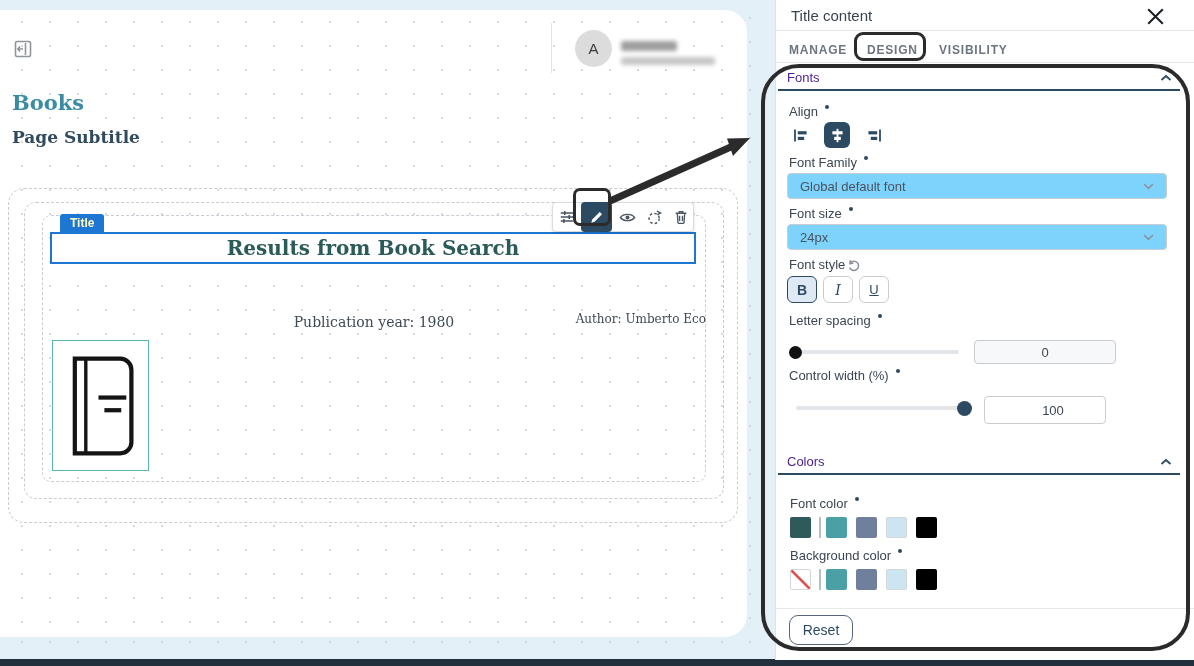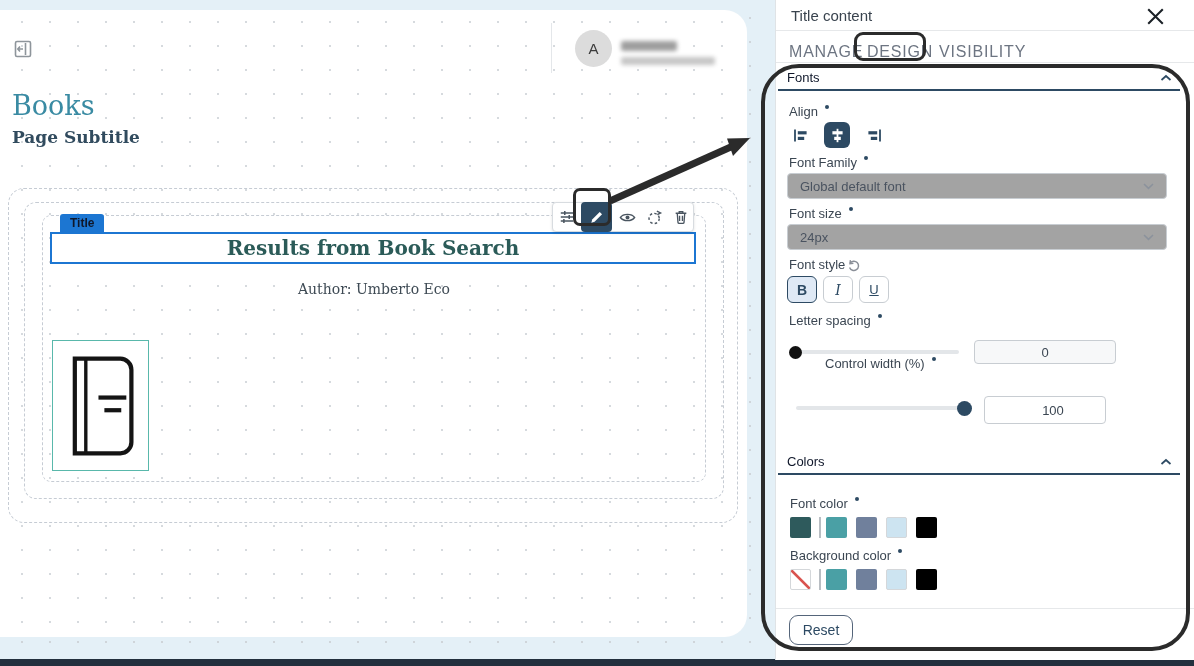--- a/index.html
+++ b/index.html
@@ -11,49 +11,49 @@
   .left-region { position:absolute; left:0; top:0; width:775px; height:660px;
     background-image:radial-gradient(circle,#cfd5da 1.1px, transparent 1.4px);
     background-size:28px 24px; background-position:8px 6px; }
   .canvas { position:absolute; left:0; top:10px; width:747px; height:627px; background:#ffffff;
     border-radius:0 22px 22px 0;
     background-image:radial-gradient(circle,#d6dade 1.1px, transparent 1.4px);
     background-size:28px 24px; background-position:8px 0px; }
 
   .collapse-btn { position:absolute; left:14px; top:30px; width:18px; height:18px; color:#8e959b; cursor:pointer; }
   .page-title { position:absolute; left:12px; top:80px; font-family:"DejaVu Serif","Liberation Serif",serif;
-    font-size:27px; font-weight:normal; color:#3a8ba3; }
+    font-size:21px; font-weight:bold; color:#3a8ba3; }
   .page-subtitle { position:absolute; left:12px; top:117px; font-family:"DejaVu Serif","Liberation Serif",serif;
     font-size:17px; font-weight:bold; color:#314b5e; }
 
   .header-divider { position:absolute; left:551px; top:13px; width:1px; height:50px; background:#e4e7ea; }
   .avatar { position:absolute; left:575px; top:20px; width:37px; height:37px; border-radius:50%;
     background:#dcdcdc; display:flex; align-items:center; justify-content:center;
     font-size:15px; color:#3c3c3c; }
   .blur-line-1 { position:absolute; left:621px; top:31px; width:56px; height:10px; background:#9e9e9e;
     filter:blur(2.2px); border-radius:2px; }
   .blur-line-2 { position:absolute; left:621px; top:47px; width:94px; height:8px; background:#c6c6c6;
     filter:blur(2.2px); border-radius:2px; }
 
   
   .dash { position:absolute; border:1px dashed #c6ccd4; background:transparent; }
   .dash-outer { left:8px; top:178px; width:730px; height:335px; border-radius:16px; }
   .dash-mid   { left:24px; top:192px; width:700px; height:297px; border-radius:12px; }
   .dash-inner { left:42px; top:205px; width:664px; height:267px; border-radius:9px; }
 
-  .widget-tag { position:absolute; left:60px; top:204px; height:19px; background:#1c76d2; color:#0f172a;
+  .widget-tag { position:absolute; left:60px; top:204px; height:19px; background:#1c76d2; color:#fef9c3;
     font-size:12px; font-weight:bold; padding:2px 10px 0 10px; border-radius:3px 3px 0 0; z-index:3; }
   .title-widget { position:absolute; left:50px; top:222px; width:646px; height:32px; background:#fff;
     border:2px solid #1c76d2; display:flex; align-items:center; justify-content:center; z-index:2; }
   .title-widget-text { font-family:"DejaVu Serif","Liberation Serif",serif; font-size:20px; font-weight:bold; color:#2b5b58; }
 
   .book-line { position:absolute; left:42px; width:664px; text-align:center;
     font-family:"DejaVu Serif","Liberation Serif",serif; }
   .book-title { top:259px; font-size:16px; color:#4f9fa2; }
-  .book-author { top:271px; font-size:14px; color:#3e4a54; }
+  .book-author { top:302px; font-size:12px; color:#3e4a54;text-align:right; }
   .book-year { top:304px; font-size:14px; color:#3e4a54; }
 
   .book-frame { position:absolute; left:52px; top:330px; width:97px; height:131px;
     border:1px solid #59b8ab; background:#fff; display:flex; align-items:center; justify-content:center; }
 
   
   .w-toolbar { position:absolute; left:552px; top:192px; width:142px; height:30px; background:#fff;
     border:1px solid #d8dce0; border-radius:4px; box-shadow:0 1px 3px rgba(0,0,0,.12);
     display:flex; align-items:center; z-index:4; }
   .tb-icon { width:26px; height:26px; display:flex; align-items:center; justify-content:center;
@@ -64,39 +64,39 @@
 
   
   .panel { position:absolute; left:775px; top:0; width:419px; height:660px; background:#fff;
     border-left:1px solid #dfe3e6; z-index:5; font-size:13px; color:#3f4a56; }
   .panel-header { position:absolute; left:15px; top:7px; font-size:15px; color:#39434e; }
   .close-btn { position:absolute; left:368px; top:5px; width:22px; height:22px; display:flex;
     align-items:center; justify-content:center; cursor:pointer; color:#1b2127; }
   .pdiv { position:absolute; left:0; width:419px; height:1px; background:#e6e8ea; }
   .pdiv1 { top:30px; } .pdiv2 { top:62px; } .pdiv3 { top:608px; }
 
-  .tab { position:absolute; top:43px; font-size:16px; letter-spacing:.8px; color:#6d7582; cursor:pointer; }
+  .tab { position:absolute; top:43px; font-size:12px; letter-spacing:.8px; color:#6d7582; cursor:pointer;font-weight:bold; }
   .tab-manage { left:13px; } .tab-design { left:91px; } .tab-visibility { left:163px; }
   .design-annot { position:absolute; left:78px; top:32px; width:72px; height:29px;
     border:3px solid #2b2b2b; border-radius:9px; pointer-events:none; z-index:7; }
 
-  .section-title { position:absolute; left:11px; font-size:13px; color:#0f172a; }
+  .section-title { position:absolute; left:11px; font-size:13px; color:#4c1d95; }
   .section-chev { position:absolute; left:384px; width:12px; height:8px; cursor:pointer; }
   .section-underline { position:absolute; left:2px; width:402px; height:2px; background:#2d4a63; }
 
   .lbl { position:absolute; font-size:13px; color:#3b4652; white-space:nowrap; }
   .dot { display:inline-block; width:4px; height:4px; border-radius:50%; background:#2d4a63;
     vertical-align:7px; margin-left:7px; }
 
   .align-btn { position:absolute; top:122px; width:26px; height:26px; border-radius:6px;
     display:flex; align-items:center; justify-content:center; color:#2d4a63; cursor:pointer; }
   .align-left { left:11px; } .align-center { left:48px; background:#2d4a63; color:#fff; } .align-right { left:85px; }
 
   .select { position:absolute; left:11px; width:380px; height:26px; border:1px solid #c8cdd2;
-    border-radius:4px; background:#a3a3a3; display:flex; align-items:center; padding:0 12px;
+    border-radius:4px; background:#7dd3fc; display:flex; align-items:center; padding:0 12px;
     color:#4a5360; cursor:pointer; }
   .select .chev { margin-left:auto; }
   .sel-family { top:173px; } .sel-size { top:224px; }
 
   .style-btn { position:absolute; top:276px; width:30px; height:27px; border:1px solid #c8cdd2;
     border-radius:6px; background:#fff; display:flex; align-items:center; justify-content:center;
     color:#2d4a63; cursor:pointer; font-size:14px; }
   .style-b { left:11px; background:#dfe9f5; border-color:#2d4a63; font-weight:bold; }
   .style-i { left:47px; font-family:"DejaVu Serif",serif; font-style:italic; }
   .style-u { left:83px; text-decoration:underline; font-size:13px; }
@@ -160,20 +160,21 @@
       <div class="dash dash-outer"></div>
       <div class="dash dash-mid"></div>
       <div class="dash dash-inner"></div>
 
       <div class="widget-tag">Title</div>
       <div class="title-widget">
         <span class="title-widget-text">Results from Book Search</span>
       </div>
 
       <div class="book-line book-author">Author: Umberto Eco</div>
+      <div class="book-line book-year">Publication year: 1980</div>
 
       <div class="book-frame">
         <svg width="76" height="112" viewBox="0 0 90 124" fill="none" stroke="#141414">
           <path d="M14 6 h54 a13 13 0 0 1 13 13 v86 a13 13 0 0 1 -13 13 h-54 z" stroke-width="5"></path>
           <line x1="27" y1="6" x2="27" y2="118" stroke-width="4"></line>
           <line x1="42" y1="52" x2="75" y2="52" stroke-width="5"></line>
           <line x1="49" y1="67" x2="69" y2="67" stroke-width="5"></line>
         </svg>
       </div>
 
@@ -290,21 +291,21 @@
 
     <div class="style-btn style-b">B</div>
     <div class="style-btn style-i">I</div>
     <div class="style-btn style-u">U</div>
 
     <div class="lbl" style="left:13px; top:313px;"><span>Letter spacing</span><span class="dot"></span></div>
     <div class="slider-track ls-track"></div>
     <div class="slider-thumb ls-thumb"></div>
     <input class="num-input ls-input" readonly="" value="0" style="">
 
-    <div class="lbl" style="left:13px; top:356px;margin-left:36px;"><span>Control width (%)</span><span class="dot"></span></div>
+    <div class="lbl" style="left:13px; top:368px;"><span>Control width (%)</span><span class="dot"></span></div>
     <div class="slider-track cw-track"></div>
     <div class="slider-thumb cw-thumb"></div>
     <input class="num-input cw-input" readonly="" value="100" style="">
 
     <div class="section-title" style="top:454px;">Colors</div>
     <div class="section-chev" style="top:458px;">
       <svg width="12" height="8" viewBox="0 0 12 8" fill="none" stroke="#2d4a63" stroke-width="1.7">
         <path d="M1.5 6 L6 2 L10.5 6"></path>
       </svg>
     </div>

